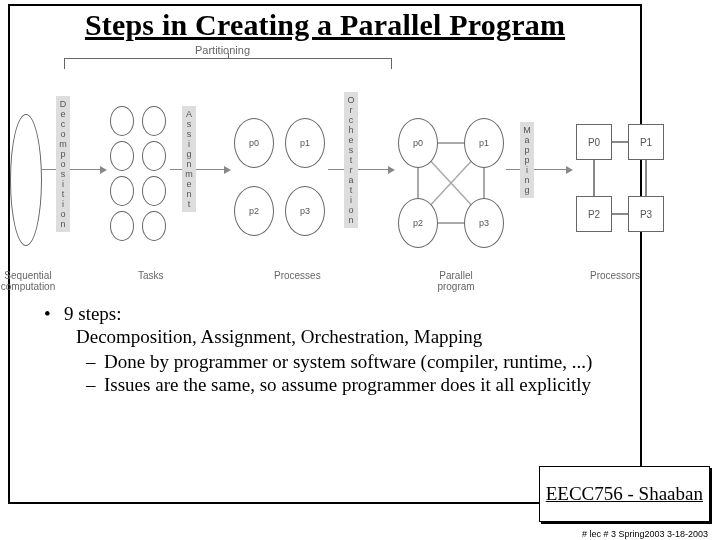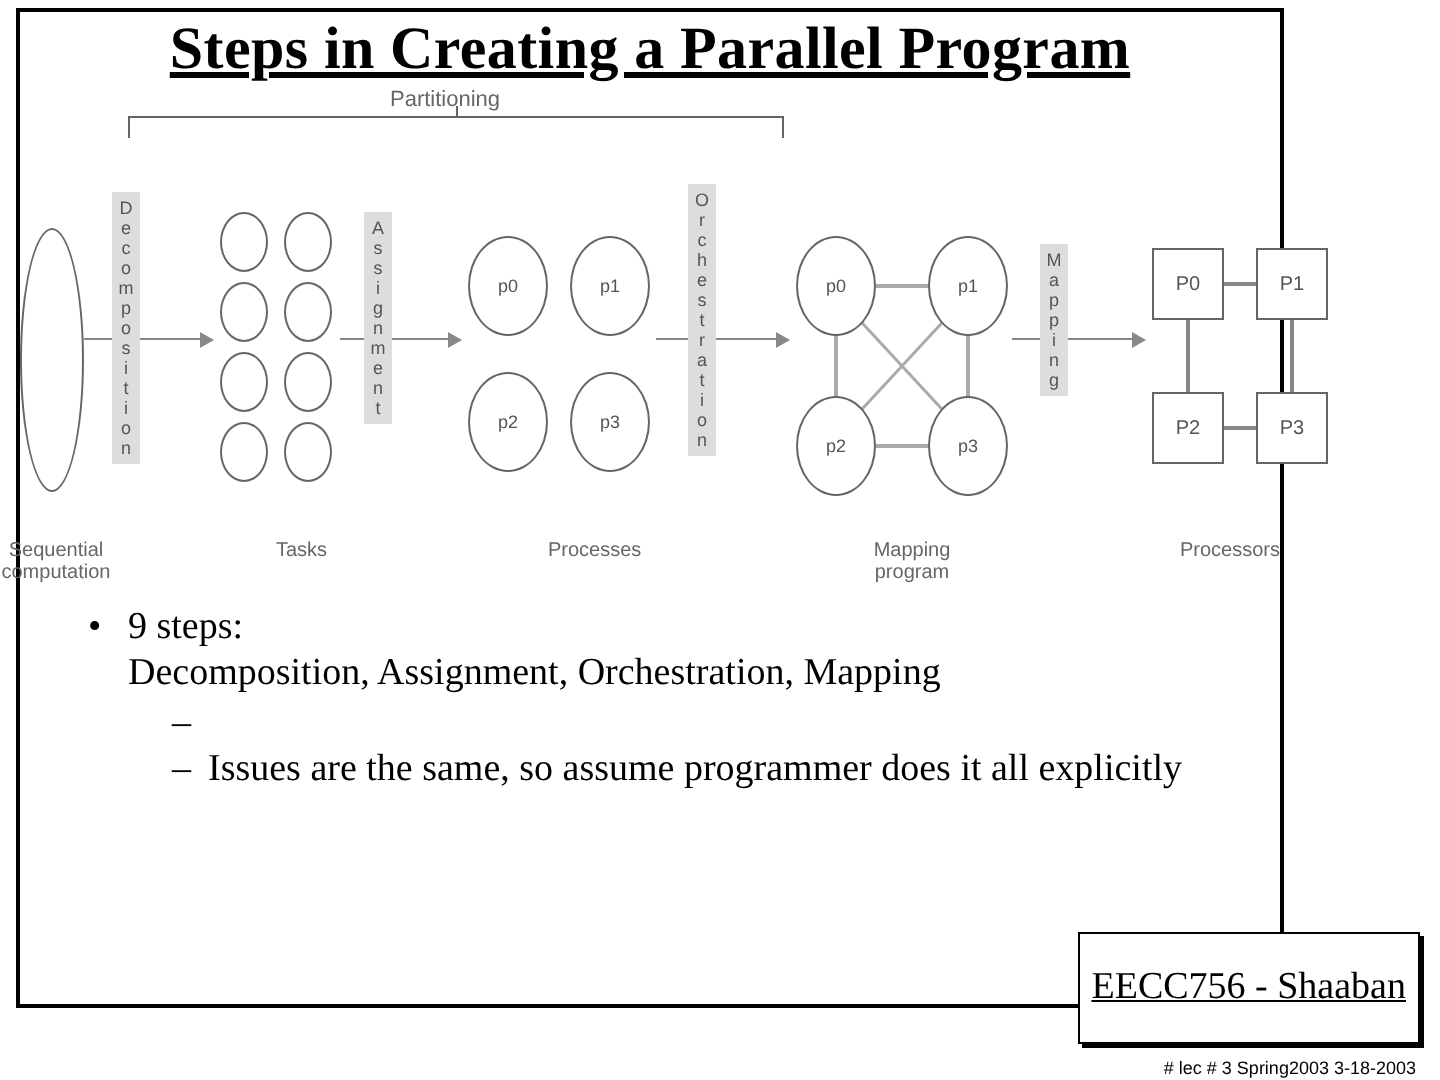--- a/index.html
+++ b/index.html
@@ -188,21 +188,21 @@
   }
   .bullet1 {
     display: flex;
     align-items: flex-start;
   }
   .bullet1 .dot {
     width: 20px;
     flex-shrink: 0;
   }
   .steps-line {
-    margin-left: 20px;
+    margin-left: 32px;
   }
   .sub-bullets {
     margin-left: 42px;
     margin-top: 2px;
   }
   .sub-bullet {
     display: flex;
     align-items: flex-start;
     margin-bottom: 1px;
   }
@@ -369,34 +369,35 @@
           <div class="cpu" style="left:0;top:72px;">P2</div>
           <div class="cpu" style="left:52px;top:72px;">P3</div>
         </div>
       </div>
     </div>
 
     <div class="bottom-label" style="left:-12px;width:60px;white-space:pre-line;">Sequential
 computation</div>
     <div class="bottom-label" style="left:128px;">Tasks</div>
     <div class="bottom-label" style="left:244px;margin-left:20px;">Processes</div>
-    <div class="bottom-label" style="left:416px;width:60px;white-space:pre-line;">Mapping
+    <div class="bottom-label" style="left:416px;width:60px;white-space:pre-line;">Parallel
 program</div>
     <div class="bottom-label" style="left:580px;">Processors</div>
   </div>
 
   <div class="body-text">
     <div class="bullet1">
       <span class="dot">•</span>
       <span>9 steps:</span>
     </div>
     <div class="steps-line">Decomposition, Assignment, Orchestration, Mapping</div>
     <div class="sub-bullets">
       <div class="sub-bullet">
         <span class="dash">–</span>
+        <span>Done by programmer or system software (compiler, runtime, ...)</span>
       </div>
       <div class="sub-bullet">
         <span class="dash">–</span>
         <span>Issues are the same, so assume programmer does it all explicitly</span>
       </div>
     </div>
   </div>
 </div>
 
 <div class="footer-box">EECC756 - Shaaban</div>

